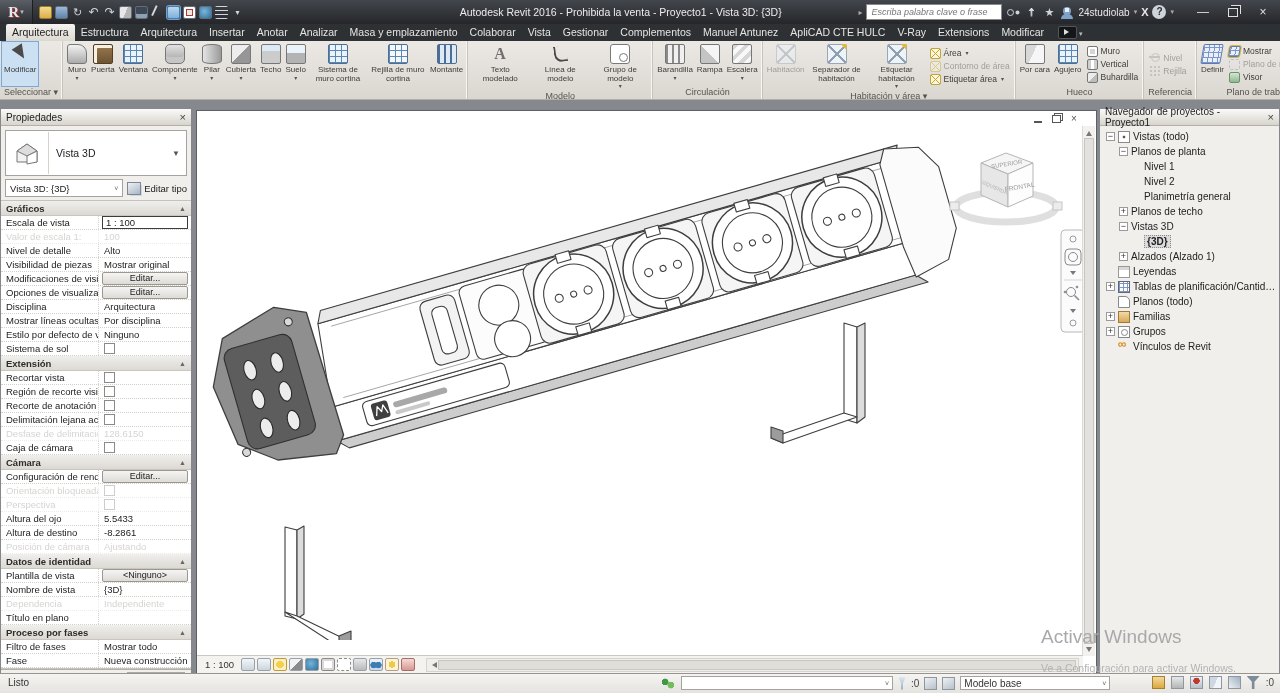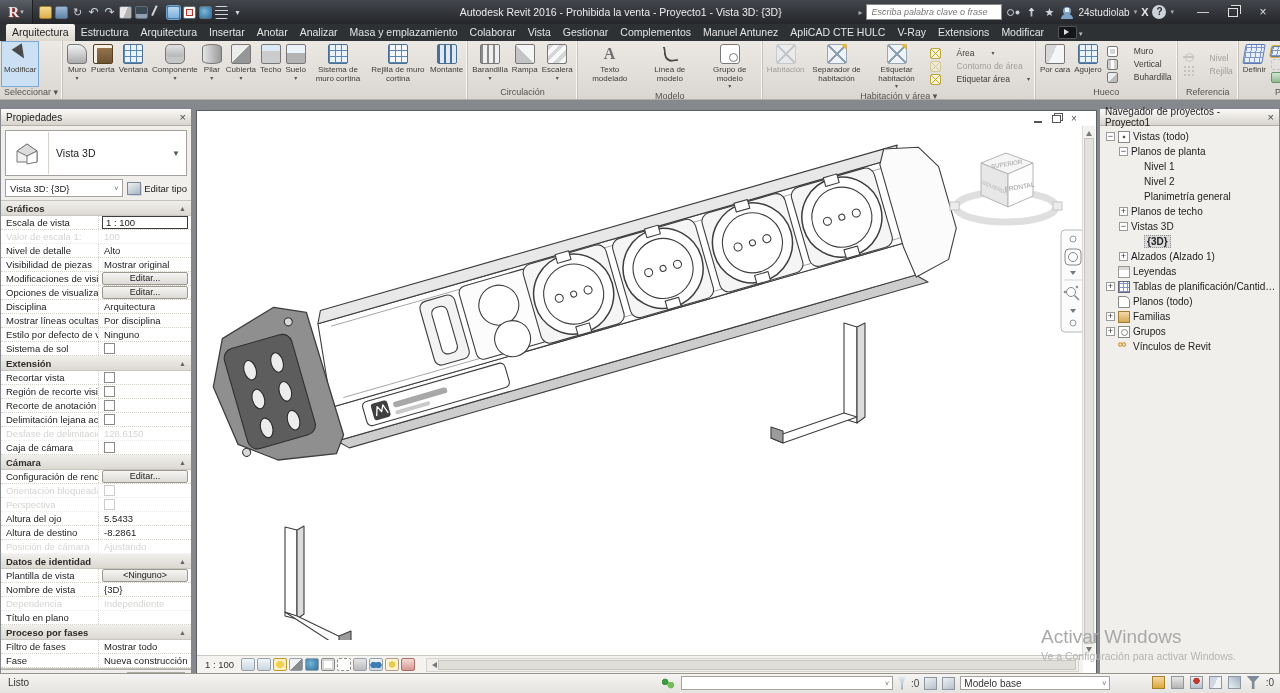--- a/index.html
+++ b/index.html
@@ -69,21 +69,21 @@
   .ribbon{position:absolute;left:0;top:41px;right:0;height:58px;background:linear-gradient(#ece9e5,#dad7d1);
      display:flex;border-bottom:1px solid #b2afa8;overflow:hidden;}
   .rpanel{display:flex;flex-direction:column;border-right:1px solid #c6c3bc;box-shadow:inset -1px 0 0 #f7f6f3;flex:none;}
   .rbody{flex:1;display:flex;align-items:stretch;padding:1px 2px 0;}
   .rbig{display:flex;flex-direction:column;align-items:center;justify-content:flex-start;
      max-width:56px;padding:1px 2px;font-size:8px;line-height:8.5px;color:#3e3c37;text-align:center;}
   .rbig .ric{width:20px;height:20px;margin:1px 0 2px;flex:none;}
   .rbig.sel{background:#cbe0f3;outline:1px solid #7aa9d6;}
   .rarrow{font-size:6px;color:#55524c;line-height:6px;}
   .rsmallcol{display:flex;flex-direction:column;justify-content:center;gap:2px;padding:0 3px;}
-  .rsm{display:flex;align-items:center;gap:16px;font-size:8.5px;color:#3e3c37;white-space:nowrap;}
+  .rsm{display:flex;align-items:center;gap:3px;font-size:8.5px;color:#3e3c37;white-space:nowrap;}
   .rsm .rarrow{margin-left:1px;}
   .ric.sm{width:11px;height:11px;flex:none;}
   .rplabel{height:13px;font-size:9px;color:#55524c;text-align:center;line-height:13px;white-space:nowrap;padding:0 4px;}
   .dis{opacity:.42;}
 
   .ric{display:inline-block;position:relative;box-sizing:border-box;background:linear-gradient(150deg,#eef1f4,#b7c0ca);
      border:1px solid #8d97a2;border-radius:2px;}
   .ric-modify{background:transparent;border:none;}
   .ric-modify::after{content:"";position:absolute;left:6px;top:1px;border:6px solid transparent;border-top:14px solid #4a4a4a;
      transform:rotate(-32deg);}
@@ -201,21 +201,21 @@
   .vci-ocultar-aislar{background:radial-gradient(circle at 30% 55%,#3e7cb5 3px,transparent 3.5px),
      radial-gradient(circle at 70% 55%,#3e7cb5 3px,transparent 3.5px),linear-gradient(#eef3f8,#cdd8e2);}
   .vci-revelar-ocultos{background:radial-gradient(circle,#efc94c 40%,#fdf4d4 41%);border-color:#b98;}
   .vci-restricciones{background:linear-gradient(#f3d9d6,#d79a93);border-color:#a96b63;}
   .hscroll{flex:1;height:12px;margin:0 4px 0 8px;background:#f0efec;border:1px solid #d6d4cf;display:flex;align-items:center;}
   .harr{width:11px;display:flex;justify-content:center;}
   .tri-l{width:0;height:0;border:3.5px solid transparent;border-right:5px solid #777;}
   .hthumb{flex:1;height:8px;background:#e0ded9;border:1px solid #c9c6c0;margin-right:2px;}
   .watermark{position:absolute;left:1041px;top:626px;z-index:40;pointer-events:none;}
   .wm1{font-size:19px;color:#a9a9a9;}
-  .wm2{font-size:10.5px;color:#b3b3b3;margin-top:2px;}
+  .wm2{font-size:10.5px;color:#b3b3b3;margin-top:14px;}
 
   
   .browser{position:absolute;left:1099px;top:108px;width:181px;bottom:19px;background:#f0efec;border:1px solid #84878b;
      box-sizing:border-box;display:flex;flex-direction:column;}
   .bhead{height:16px;flex:none;background:linear-gradient(#fbfaf8,#d8d4cd);border-bottom:1px solid #b3b0a9;
      display:flex;align-items:center;padding:0 5px;font-size:10px;color:#222;}
   .bhead .sp{flex:1;}
   .tree{flex:1;padding-top:3px;font-size:10px;color:#222;overflow:hidden;}
   .trow{height:15px;display:flex;align-items:center;gap:3px;white-space:nowrap;}
   .texp{width:9px;height:9px;border:1px solid #9a9a9a;background:#fff;font-size:9px;line-height:7px;text-align:center;
@@ -392,53 +392,53 @@
           </div>
           <div class="rbig">
             <span class="ric ric-mullion"></span>
             <span class="rlb">Montante</span>
           </div>
         </div>
       </div>
       <div class="rpanel">
         <div class="rbody">
           <div class="rbig">
+            <span class="ric ric-model-text"></span>
+            <span class="rlb">Texto modelado</span>
+          </div>
+          <div class="rbig">
+            <span class="ric ric-model-line"></span>
+            <span class="rlb">Línea de modelo</span>
+          </div>
+          <div class="rbig">
+            <span class="ric ric-model-group"></span>
+            <span class="rlb">Grupo de modelo</span>
+            <span class="rarrow">▾</span>
+          </div>
+        </div>
+        <div class="rplabel">Modelo</div>
+      </div>
+      <div class="rpanel">
+        <div class="rbody">
+          <div class="rbig">
             <span class="ric ric-railing"></span>
             <span class="rlb">Barandilla</span>
             <span class="rarrow">▾</span>
           </div>
           <div class="rbig">
             <span class="ric ric-ramp"></span>
             <span class="rlb">Rampa</span>
           </div>
           <div class="rbig">
             <span class="ric ric-stair"></span>
             <span class="rlb">Escalera</span>
             <span class="rarrow">▾</span>
           </div>
         </div>
         <div class="rplabel">Circulación</div>
-      </div>
-      <div class="rpanel">
-        <div class="rbody">
-          <div class="rbig">
-            <span class="ric ric-model-text"></span>
-            <span class="rlb">Texto modelado</span>
-          </div>
-          <div class="rbig">
-            <span class="ric ric-model-line"></span>
-            <span class="rlb">Línea de modelo</span>
-          </div>
-          <div class="rbig">
-            <span class="ric ric-model-group"></span>
-            <span class="rlb">Grupo de modelo</span>
-            <span class="rarrow">▾</span>
-          </div>
-        </div>
-        <div class="rplabel">Modelo</div>
       </div>
       <div class="rpanel">
         <div class="rbody">
           <div class="rbig dis">
             <span class="ric ric-room"></span>
             <span class="rlb">Habitación</span>
           </div>
           <div class="rbig">
             <span class="ric ric-room-separator"></span>
             <span class="rlb">Separador de habitación</span>

